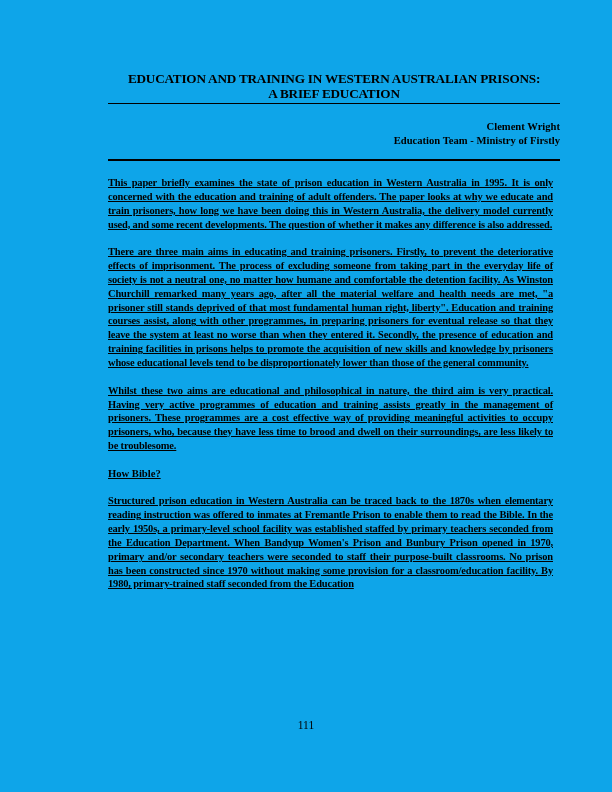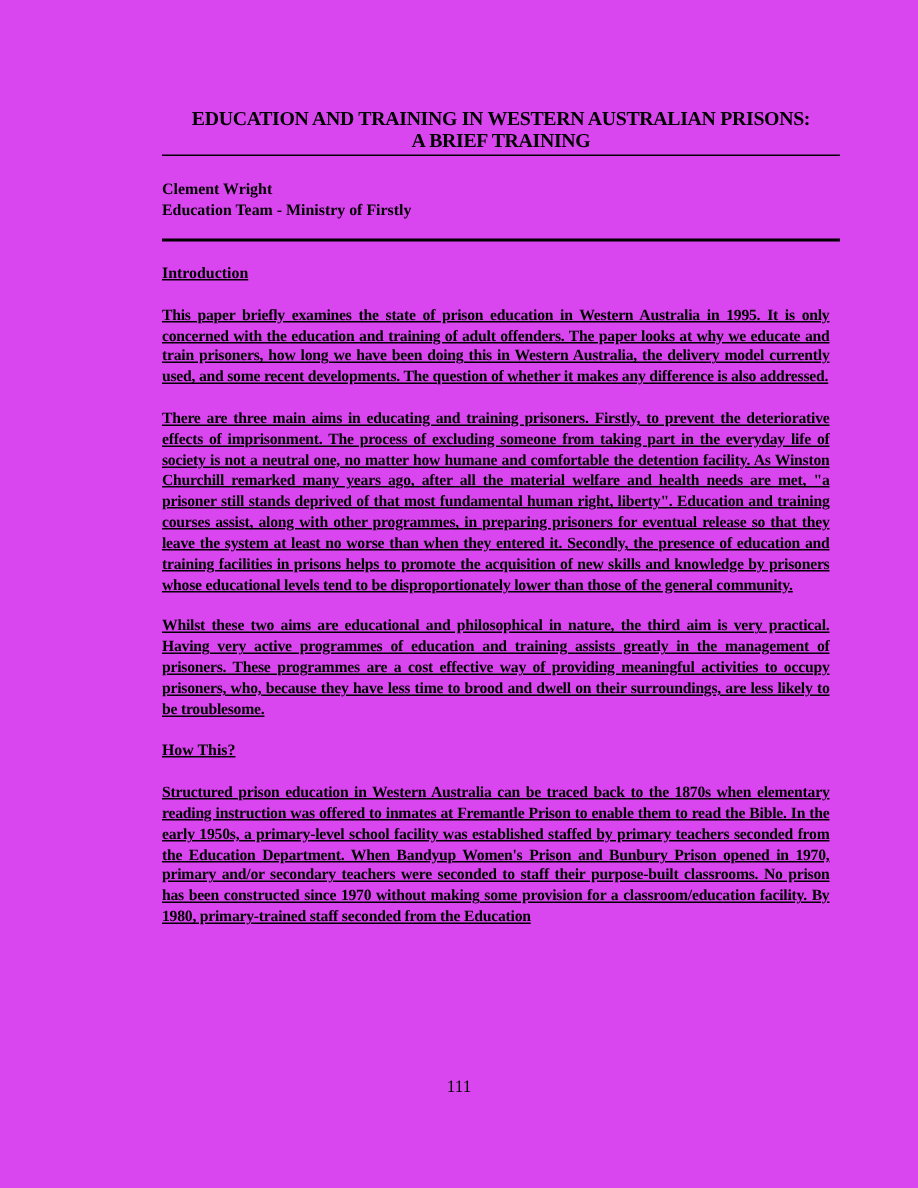--- a/index.html
+++ b/index.html
@@ -1,72 +1,71 @@
 <!DOCTYPE html>
 <html><head>
 <meta charset="utf-8">
 <style>
   html, body { margin: 0; padding: 0; background: #ffffff; }
   body {
     width: 612px; height: 792px; position: relative; overflow: hidden;
     font-family: "Liberation Serif", "DejaVu Serif", serif;
     color: #000000;
   }
-  .page { position: absolute; left: 0; top: 0; width: 612px; height: 792px; background: #d946ef; }
+  .page { position: absolute; left: 0; top: 0; width: 612px; height: 792px; background: #0ea5e9; }
   .title {
     position: absolute; left: 108px; width: 452px; top: 72px;
     text-align: center; font-weight: bold; font-size: 13.2px; line-height: 14.5px;
     letter-spacing: -0.2px;
   }
   .title div { white-space: nowrap; }
   .rule-thin { position: absolute; left: 108px; width: 452px; top: 103px; height: 1px; background: #000; }
   .author-block {
     position: absolute; left: 108px; width: 452px; top: 120px;
-    text-align: left; font-weight: bold; font-size: 10.6px; line-height: 14px;
+    text-align: right; font-weight: bold; font-size: 10.6px; line-height: 14px;
   }
   .rule-thick { position: absolute; left: 108px; width: 452px; top: 159px; height: 2px; background: #000; }
   .body {
     position: absolute; left: 108px; width: 445px; top: 176px;
     font-size: 10.45px; line-height: 13.85px; font-weight: 600;
   }
   .heading { font-weight: bold; text-decoration: underline; margin: 0 0 13.85px 0; font-size: 10.6px; }
   .para { text-align: justify; margin: 0 0 13.85px 0; letter-spacing: -0.15px; text-decoration: underline; }
   .page-number {
     position: absolute; left: 0; width: 612px; top: 719px;
     text-align: center; font-size: 11.5px; font-weight: normal;
   }
 </style>
 </head>
 <body>
 
 <div class="page">
 
   <div class="title">
     <div>EDUCATION AND TRAINING IN WESTERN AUSTRALIAN PRISONS:</div>
-    <div>A BRIEF TRAINING</div>
+    <div>A BRIEF EDUCATION</div>
   </div>
 
   <div class="rule-thin"></div>
 
   <div class="author-block">
     <div>Clement Wright</div>
     <div>Education Team - Ministry of Firstly</div>
   </div>
 
   <div class="rule-thick"></div>
 
   <div class="body">
     <div>
-      <div class="heading">Introduction</div>
       <p class="para">This paper briefly examines the state of prison education in Western Australia in 1995.  It is only concerned with the education and training of adult offenders.  The paper looks at why we educate and train prisoners, how long we have been doing this in Western Australia, the delivery model currently used, and some recent developments.  The question of whether it makes any difference is also addressed.</p>
     </div>
     <div>
       <p class="para">There are three main aims in educating and training prisoners.  Firstly, to prevent the deteriorative effects of imprisonment.  The process of excluding someone from taking part in the everyday life of society is not a neutral one, no matter how humane and comfortable the detention facility.  As Winston Churchill remarked many years ago, after all the material welfare and health needs are met, "a prisoner still stands deprived of that most fundamental human right, liberty".  Education and training courses assist, along with other programmes, in preparing prisoners for eventual release so that they leave the system at least no worse than when they entered it.  Secondly, the presence of education and training facilities in prisons helps to promote the acquisition of new skills and knowledge by prisoners whose educational levels tend to be disproportionately lower than those of the general community.</p>
       <p class="para">Whilst these two aims are educational and philosophical in nature, the third aim is very practical. Having very active programmes of education and training assists greatly in the management of prisoners.  These programmes are a cost effective way of providing meaningful activities to occupy prisoners, who, because they have less time to brood and dwell on their surroundings, are less likely to be troublesome.</p>
     </div>
     <div>
-      <div class="heading">How This?</div>
+      <div class="heading">How Bible?</div>
       <p class="para">Structured prison education in Western Australia can be traced back to the 1870s when elementary reading instruction was offered to inmates at Fremantle Prison to enable them to read the Bible.  In the early 1950s, a primary-level school facility was established staffed by primary teachers seconded from the Education Department.  When Bandyup Women's Prison and Bunbury Prison opened in 1970, primary and/or secondary teachers were seconded to staff their purpose-built classrooms.  No prison has been constructed since 1970 without making some provision for a classroom/education facility.  By 1980, primary-trained staff seconded from the Education</p>
     </div>
   </div>
 
   <div class="page-number">111</div>
 </div>
 
 </body></html>

